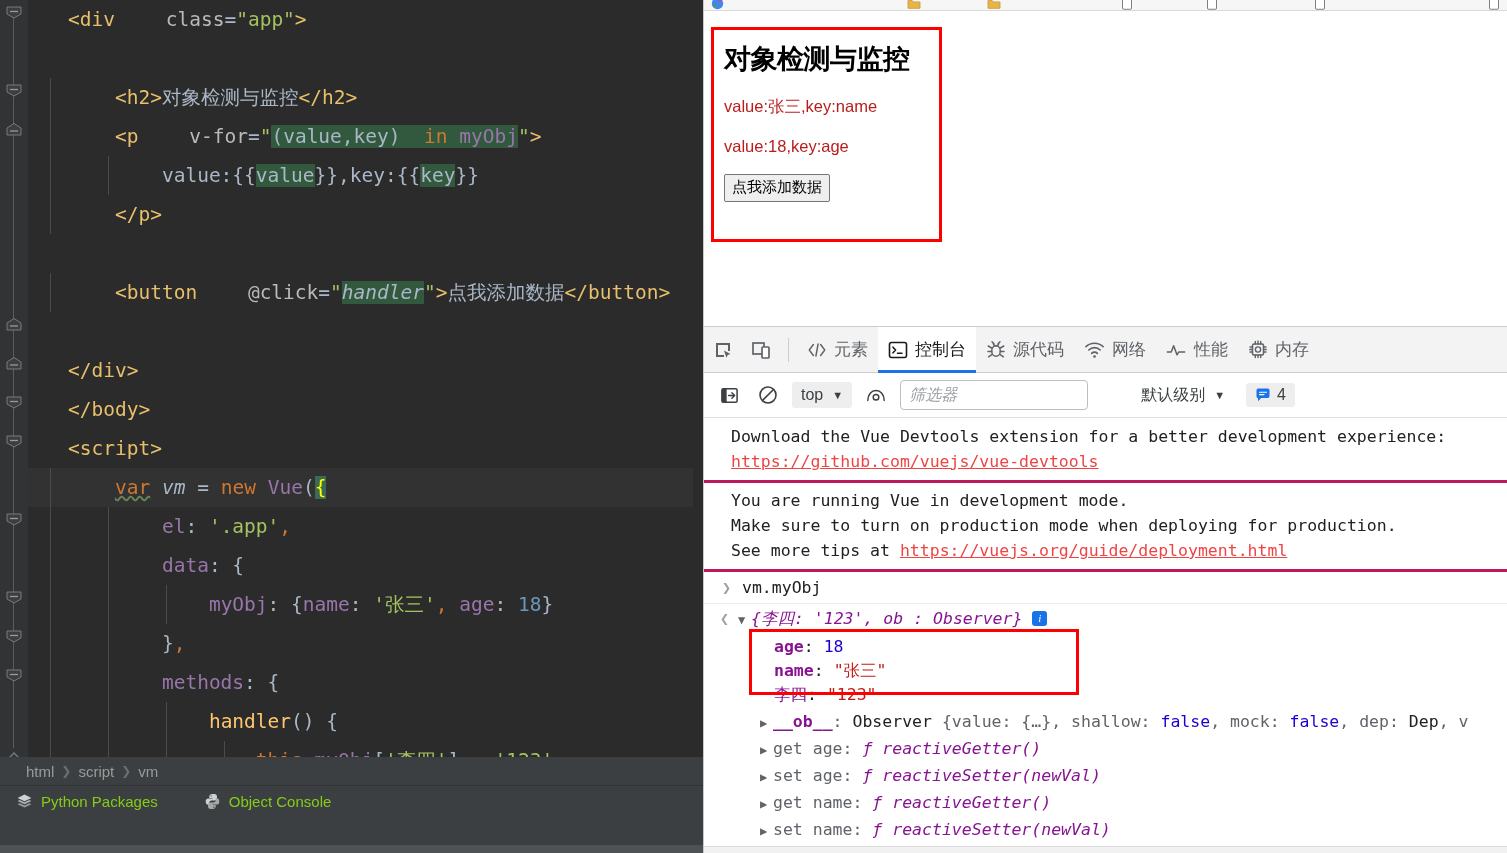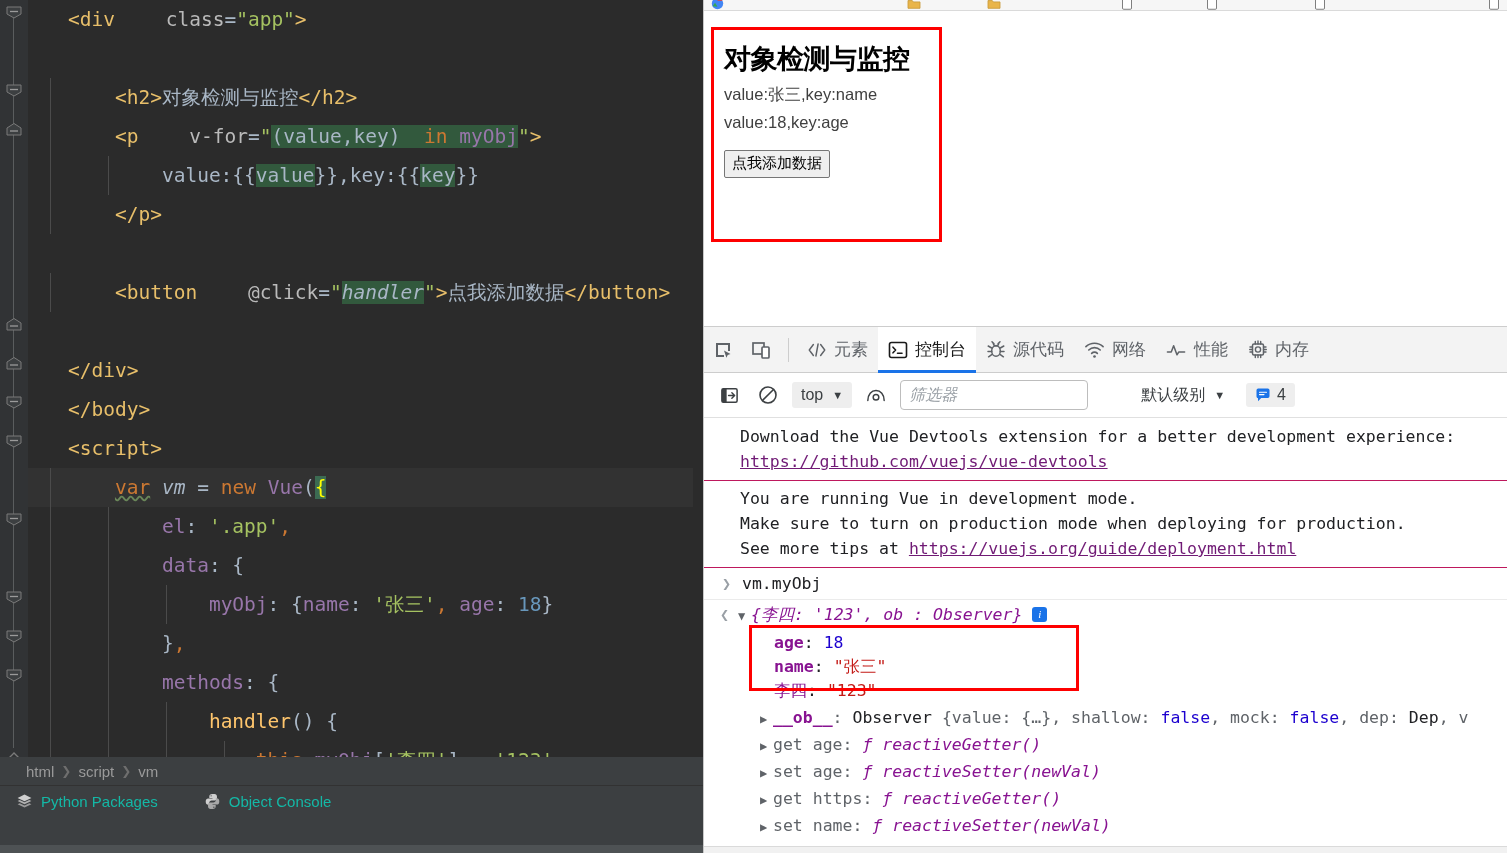--- a/index.html
+++ b/index.html
@@ -71,21 +71,21 @@
     display: flex; align-items: center; padding-left: 26px;
     font-family: "Liberation Sans", sans-serif;
   }
   #breadcrumb .sep { margin: 0 7px; color: #6e6e6e; font-size: 12px; }
 
   
   #ide-bottom {
     position: absolute; left: 0; top: 785px; width: 703px; height: 32px;
     background: #3c3f41; border-top: 1px solid #323232;
     display: flex; align-items: center;
-    color: #14b8a6; font-size: 15px;
+    color: #84cc16; font-size: 15px;
   }
   #ide-bottom .btm-item { display: flex; align-items: center; margin-left: 16px; }
   #ide-bottom .btm-item:nth-child(2) { margin-left: 46px; }
   #ide-bottom .btm-item svg { margin-right: 8px; }
   #ide-filler { position:absolute; left:0; top:817px; width:703px; height:36px; background:#3c3f41; }
   #ide-filler2 { position:absolute; left:0; top:845px; width:703px; height:8px; background:#4e5254; }
 
   
   #browser {
     position: absolute; left: 703px; top: 0;
@@ -110,21 +110,21 @@
     border: 3px solid #fe0000;
     background: #ffffff;
     padding: 6px 10px 0 10px;
   }
   #app-box h2 {
     font-size: 27px; font-weight: bold; color: #000;
     margin: 5px 0 2px 0; letter-spacing: -0.5px;
     font-family: "Liberation Sans", sans-serif;
   }
   #app-box p {
-    font-size: 16.5px; color: #404040; margin: 7px 0 0 0;
+    font-size: 16.5px; color: #b91c1c; margin: 19px 0 0 0;
     font-family: "Liberation Sans", sans-serif;
   }
   #add-btn {
     margin-top: 18px;
     font-size: 15px; padding: 3px 7px 4px 7px;
     background: #efefef; border: 1px solid #767676; border-radius: 2px;
     color: #000; font-family: "Liberation Sans", sans-serif;
     cursor: pointer;
   }
   #annot {
@@ -190,22 +190,22 @@
     font-size: 16px; color: #3c4043; margin-left: 12px; cursor: pointer;
   }
 
   #console-log {
     position: absolute; left: 0; top: 92px; width: 804px; height: 435px;
     background: #fff; overflow: hidden;
     font-family: "DejaVu Sans Mono", monospace;
     font-size: 16.5px;
     color: #202124;
   }
-  .logrow { border-bottom: 1px solid #be185d; padding: 5px 0 6px 36px; line-height: 25px; }
-  .lnk { color: #701a75; text-decoration: underline; cursor: pointer; }
+  .logrow { border-bottom: 3px solid #be185d; padding: 5px 0 6px 27px; line-height: 25px; }
+  .lnk { color: #ef4444; text-decoration: underline; cursor: pointer; }
   .cmdrow { position: relative; padding: 3px 0 3px 38px; line-height: 25px; border-bottom:1px solid #ebebeb;}
   .gut-arrow { position: absolute; left: 18px; top: 4px; color: #9aa0a6; font-size: 15px; }
   .resrow { position: relative; padding: 2px 0 0 38px; line-height: 26px; }
   .obj-head { color: #881391; font-style: italic; }
   .prop-name { color: #881391; font-weight: bold; }
   .prop-name-plain { color: #881391; font-weight: normal; }
   .val-num { color: #1c00cf; }
   .val-str { color: #c41a16; }
   .val-kw  { color: #1c00cf; }
   .tri { display:inline-block; color:#5f6368; font-size: 12px; width: 13px; }
@@ -528,21 +528,21 @@
           <div id="prop-list" style="padding-left: 32px; padding-top: 2px;">
               <div style="line-height: 24px;"><span class="prop-name">age</span><span>: </span><span class="val-num">18</span></div>
               <div style="line-height: 24px;"><span class="prop-name">name</span><span>: </span><span class="val-str">"张三"</span></div>
               <div style="line-height: 24px;"><span class="prop-name-plain">李四</span><span>: </span><span class="val-str">"123"</span></div>
             </div>
           <div class="objbox"></div>
           <div id="extra-list" style="padding-left: 18px; padding-top: 2px;">
               <div style="line-height: 25px; white-space: nowrap;"><span class="tri">▶</span><span class="prop-name">__ob__</span><span class="greyname">: <span style="color:#202124">Observer</span> {value: {…}, shallow: <span class="val-kw">false</span>, mock: <span class="val-kw">false</span>, dep: <span style="color:#202124">Dep</span>, v</span></div>
               <div style="line-height: 25px; white-space: nowrap;"><span class="tri">▶</span><span class="greyname">get age</span><span class="greyname">: </span><span class="fsym">ƒ </span><span class="fnname">reactiveGetter()</span></div>
               <div style="line-height: 25px; white-space: nowrap;"><span class="tri">▶</span><span class="greyname">set age</span><span class="greyname">: </span><span class="fsym">ƒ </span><span class="fnname">reactiveSetter(newVal)</span></div>
-              <div style="line-height: 25px; white-space: nowrap;"><span class="tri">▶</span><span class="greyname">get https</span><span class="greyname">: </span><span class="fsym">ƒ </span><span class="fnname">reactiveGetter()</span></div>
+              <div style="line-height: 25px; white-space: nowrap;"><span class="tri">▶</span><span class="greyname">get name</span><span class="greyname">: </span><span class="fsym">ƒ </span><span class="fnname">reactiveGetter()</span></div>
               <div style="line-height: 25px; white-space: nowrap;"><span class="tri">▶</span><span class="greyname">set name</span><span class="greyname">: </span><span class="fsym">ƒ </span><span class="fnname">reactiveSetter(newVal)</span></div>
               <div style="line-height: 25px; white-space: nowrap;"><span class="tri">▶</span><span class="proto">[[Prototype]]</span><span class="greyname">: <span style="color:#202124">Object</span></span></div>
             </div>
         </div>
 
         <div id="console-bottom-line"></div>
       </div>
     </div>
   </div>
 </div>

